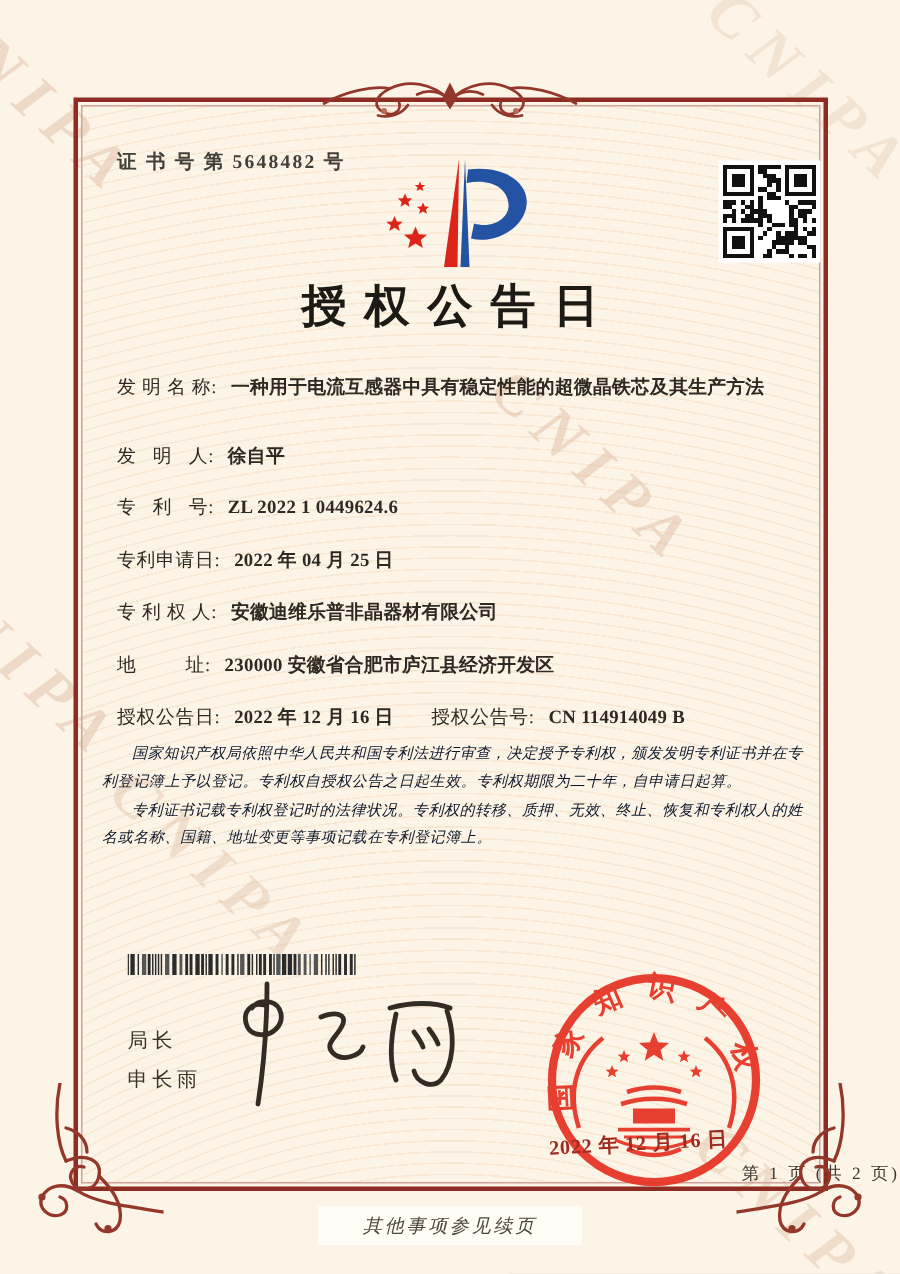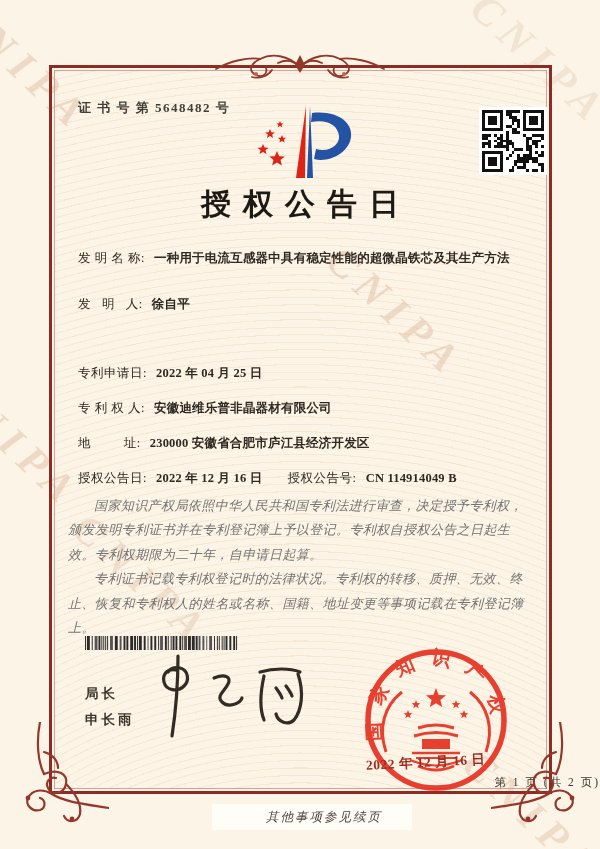--- a/index.html
+++ b/index.html
@@ -53,41 +53,41 @@
   }
   .field-row{
     position:absolute;left:78px;width:468px;white-space:nowrap;
     font-size:12.5px;color:#2e2922;
   }
   .f-label{display:inline-block;white-space:pre;font-weight:500;letter-spacing:0.5px;}
   .f-value{font-weight:700;letter-spacing:0.2px;margin-left:6px;}
   .f-label.second{margin-left:22px;}
   .body-text{
     position:absolute;left:68px;top:494px;width:468px;
-    font-size:13px;line-height:1.88;color:#737373;font-style:italic;letter-spacing:0.4px;
+    font-size:10px;line-height:1.88;color:#0f172a;font-style:italic;letter-spacing:0.4px;
   }
   .body-text p{margin:0;text-indent:2em;}
   .barcode{position:absolute;left:85px;top:636px;width:154px;height:14px;}
   .barcode svg{width:100%;height:100%;display:block;}
-  .officer{position:absolute;left:85px;top:681px;font-size:13.5px;font-weight:700;
+  .officer{position:absolute;left:85px;top:681px;font-size:13.5px;font-weight:400;
     color:#3a342d;letter-spacing:3px;line-height:26px;}
   .signature{position:absolute;left:148px;top:648px;}
   .seal{position:absolute;left:360px;top:644px;opacity:0.93;}
   .seal-date{
     position:absolute;left:366px;top:753px;width:146px;
     font-size:13.5px;font-weight:700;color:#9e2b1f;letter-spacing:0.5px;white-space:nowrap;
     transform:rotate(-3deg);
   }
   .page-num{
     position:absolute;left:0;top:775px;width:600px;text-align:right;
     font-size:11.5px;color:#3c362e;letter-spacing:2px;
   }
   .note-box{
     position:absolute;z-index:5;left:212px;top:804px;width:176px;height:26px;
-    background:#fffdf6;display:flex;align-items:center;justify-content:center;padding-left:24px;
+    background:#fffdf6;display:flex;align-items:center;justify-content:center;
   }
   .note-box span{font-size:12.5px;font-style:italic;color:#4c453c;letter-spacing:2px;}
 </style>
 </head>
 <body>
 
 <div class="page">
 
   <div class="wm wm1">CNIPA</div>
   <div class="wm wm2">CNIPA</div>
@@ -307,20 +307,24 @@
     <div class="title">授权公告日</div>
 
     <div class="field-row" style="top:296px">
       <span class="f-label">发   明   人:</span>
       <span class="f-value">徐自平</span>
     </div>
     <div class="field-row" style="top:250px">
       <span class="f-label">发 明 名 称:</span>
       <span class="f-value">一种用于电流互感器中具有稳定性能的超微晶铁芯及其生产方法</span>
     </div>
+    <div class="field-row" style="top:330px">
+      <span class="f-label">专   利   号:</span>
+      <span class="f-value">ZL 2022 1 0449624.6</span>
+    </div>
     <div class="field-row" style="top:365px">
       <span class="f-label">专利申请日:</span>
       <span class="f-value">2022 年 04 月 25 日</span>
     </div>
     <div class="field-row" style="top:400px">
       <span class="f-label">专 利 权 人:</span>
       <span class="f-value">安徽迪维乐普非晶器材有限公司</span>
     </div>
     <div class="field-row" style="top:435px">
       <span class="f-label">地         址:</span>

